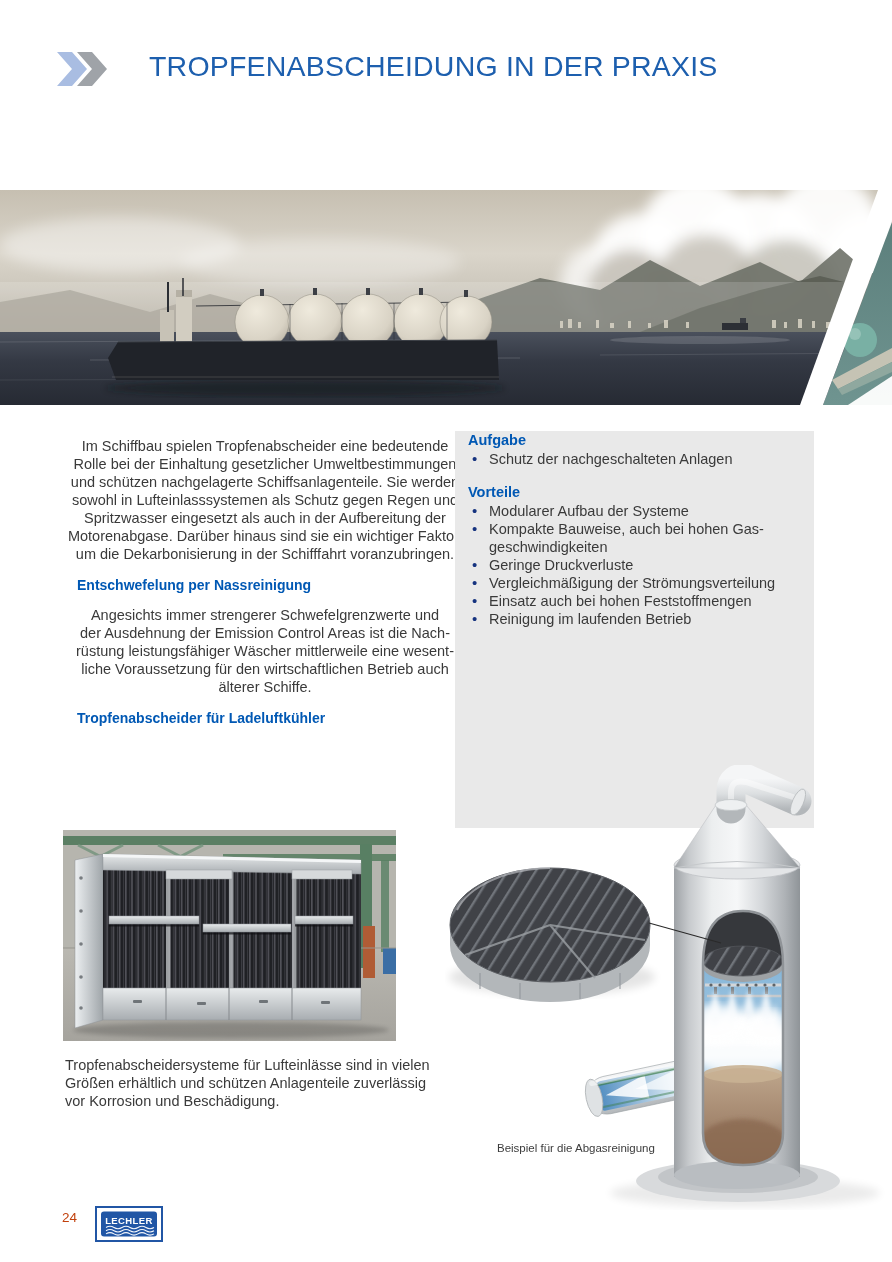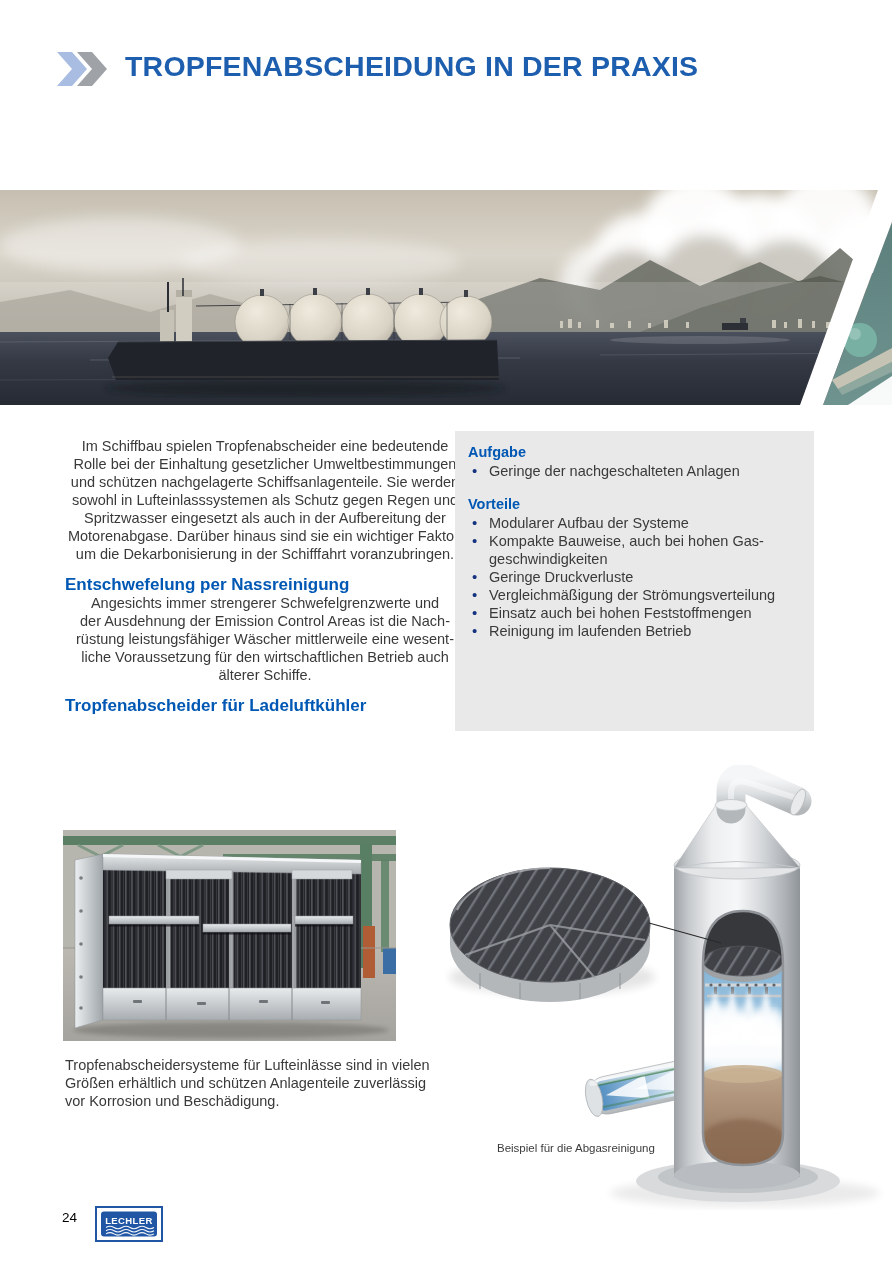--- a/index.html
+++ b/index.html
@@ -5,41 +5,41 @@
   html,body{margin:0;padding:0;background:#fff;}
   .page{position:relative;width:892px;height:1262px;background:#fff;overflow:hidden;
         font-family:"Liberation Sans",sans-serif;color:#3a3a3a;}
   
   .chevrons{position:absolute;left:57px;top:52px;width:60px;height:34px;}
   .chev{position:absolute;top:0;width:30px;height:34px;
         clip-path:polygon(0 0,50% 0,100% 50%,50% 100%,0 100%,50% 50%);}
   .chev1{left:0;background:#a9bde2;}
   .chev2{left:20px;background:#9fa3a8;}
   .title-block{position:absolute;left:125px;top:48px;line-height:36px;white-space:nowrap;}
-  .title-line1{font-size:28.5px;color:#1d5fae;font-weight:700;letter-spacing:.2px;}
+  .title-line1{font-size:28.5px;color:#1d5fae;font-weight:400;letter-spacing:.2px;margin-left:24px;}
   .title-line2{font-size:28.5px;color:#8d8d8d;font-weight:700;letter-spacing:.2px;}
   
   .banner{position:absolute;left:0;top:190px;width:892px;height:215px;}
   
   .left-col{position:absolute;left:65px;top:437px;width:400px;font-size:14.5px;line-height:18px;}
   .left-col p{margin:0 0 13px 0;white-space:pre-line;text-align:center;}
-  .body-heading{font-size:17px;font-weight:700;color:#0058b4;margin:0;line-height:18px;}
-  .info-box{position:absolute;left:455px;top:431px;width:359px;height:300px;background:#e9e9e9;
-            box-sizing:border-box;padding:12px 14px 0 13px;font-size:14.5px;line-height:18px;}
+  .body-heading{font-size:14px;font-weight:700;color:#0058b4;margin:12px;line-height:18px;}
+  .info-box{position:absolute;left:455px;top:431px;width:359px;height:397px;background:#e9e9e9;
+            box-sizing:border-box;padding:0 14px 0 13px;font-size:14.5px;line-height:18px;}
   .info-heading{font-size:14.5px;font-weight:700;color:#0058b4;margin:0 0 1px 0;line-height:18px;}
   .info-box ul{list-style:none;margin:0 0 15px 0;padding:0;}
   .info-box li{position:relative;padding-left:21px;white-space:pre-line;color:#3a3a3a;}
   .info-box li::before{content:"\2022";position:absolute;left:4px;top:0;color:#16337f;font-size:15px;}
   
   .machine-photo{position:absolute;left:63px;top:830px;width:333px;height:211px;}
   .photo-caption{position:absolute;left:65px;top:1056px;width:400px;font-size:14.5px;line-height:18px;white-space:pre-line;}
   .illustration{position:absolute;left:445px;top:765px;width:447px;height:450px;}
   .illu-caption{position:absolute;left:497px;top:1142px;font-size:11.5px;color:#3c3c3c;}
   
-  .page-number{position:absolute;left:62px;top:1210px;font-size:13.5px;color:#000000;}
+  .page-number{position:absolute;left:62px;top:1210px;font-size:13.5px;color:#c2410c;}
   .logo{position:absolute;left:95px;top:1206px;width:68px;height:36px;}
 </style>
 </head>
 <body>
 
 <div class="page">
 
   <div class="chevrons">
     <div class="chev chev1"></div>
     <div class="chev chev2"></div>
@@ -183,21 +183,21 @@
 der Ausdehnung der Emission Control Areas ist die Nach-
 rüstung leistungsfähiger Wäscher mittlerweile eine wesent-
 liche Voraussetzung für den wirtschaftlichen Betrieb auch
 älterer Schiffe.</p>
     <h3 class="body-heading">Tropfenabscheider für Ladeluftkühler</h3>
   </div>
 
   <div class="info-box">
     <h4 class="info-heading">Aufgabe</h4>
     <ul>
-      <li>Geringe der nachgeschalteten Anlagen</li>
+      <li>Schutz der nachgeschalteten Anlagen</li>
     </ul>
     <h4 class="info-heading">Vorteile</h4>
     <ul>
       <li>Modularer Aufbau der Systeme</li>
       <li>Kompakte Bauweise, auch bei hohen Gas-
 geschwindigkeiten</li>
       <li>Geringe Druckverluste</li>
       <li>Vergleichmäßigung der Strömungsverteilung</li>
       <li>Einsatz auch bei hohen Feststoffmengen</li>
       <li>Reinigung im laufenden Betrieb</li>

